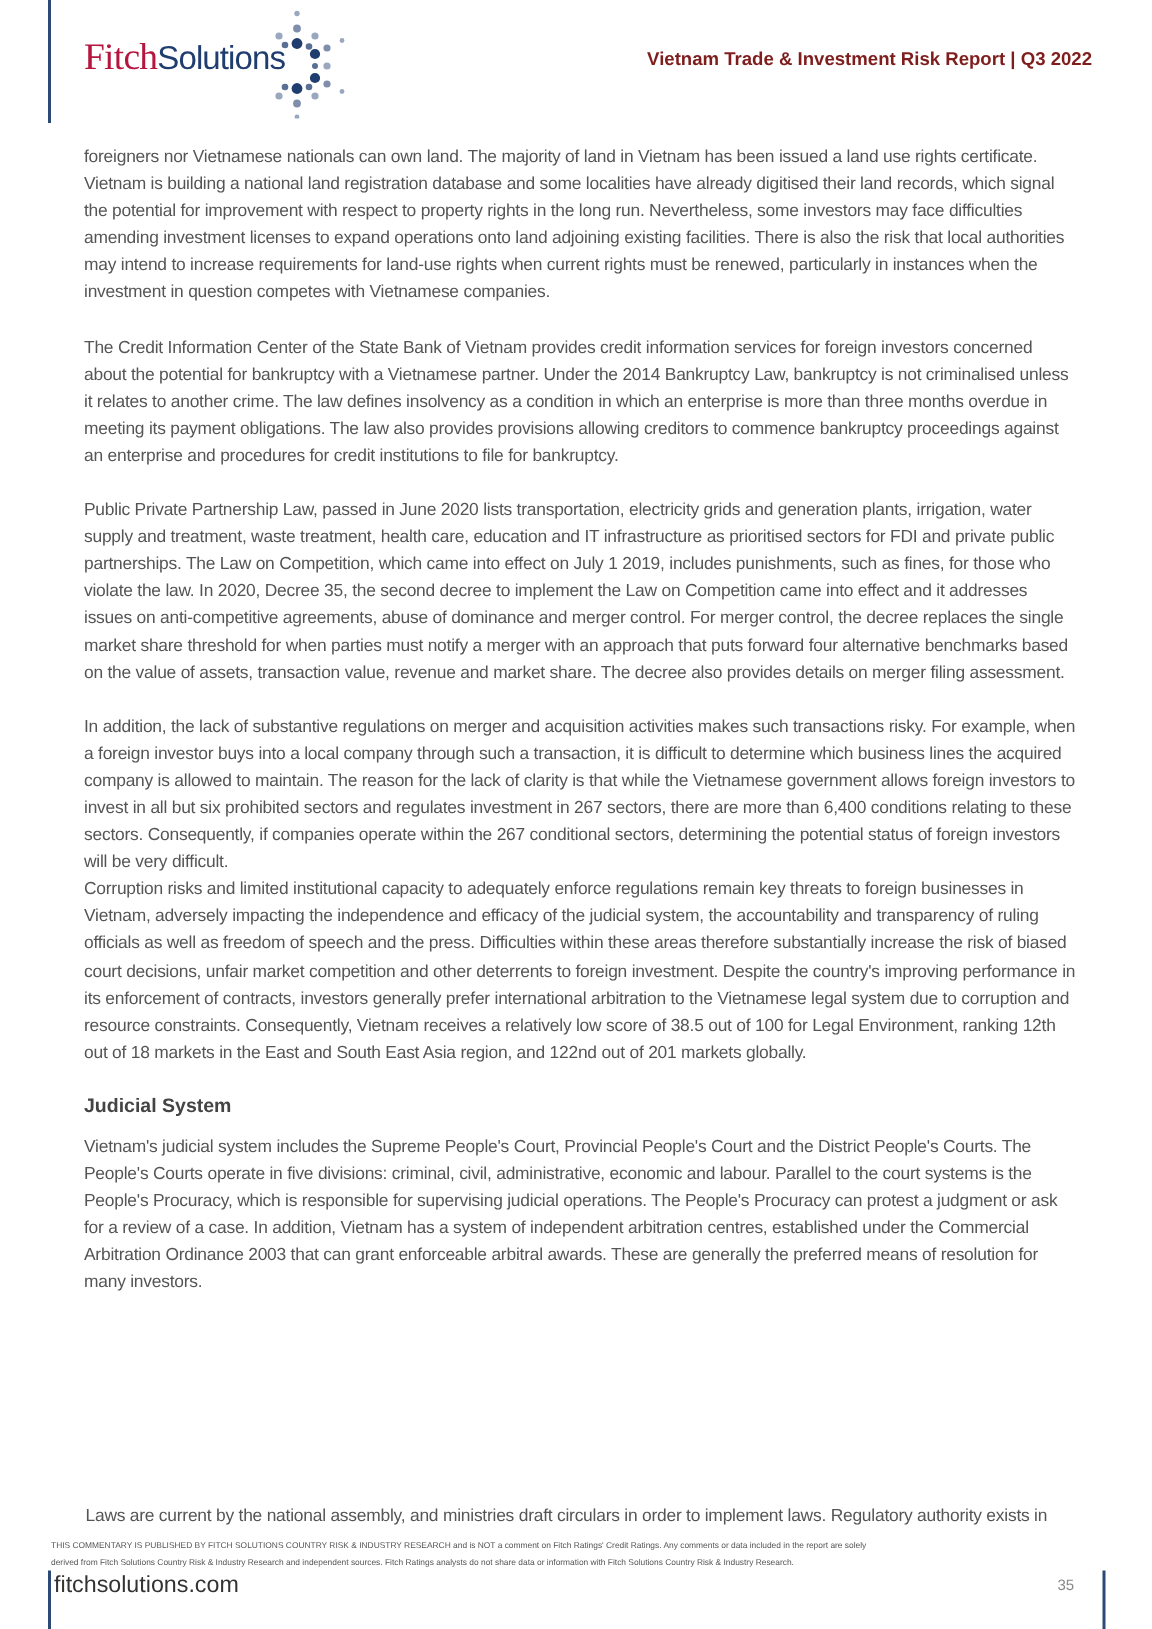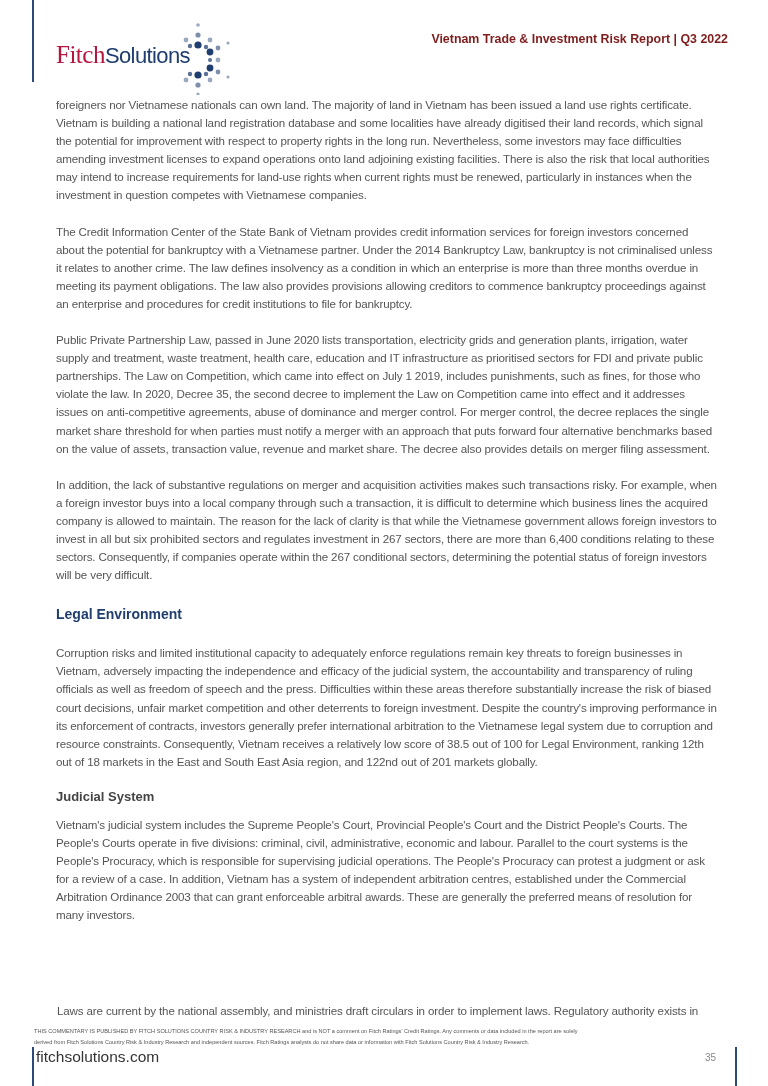--- a/index.html
+++ b/index.html
@@ -4,21 +4,21 @@
 <style>
   * { margin: 0; padding: 0; box-sizing: border-box; }
   html, body { width: 768px; height: 1086px; background: #ffffff; overflow: hidden; }
   body { position: relative; font-family: "Liberation Sans", sans-serif; color: #555555; }
 
   .rule { position: absolute; width: 2px; background: #2b4a78; }
   .rule-top-left { left: 32px; top: 0; height: 82px; }
   .rule-bottom-left { left: 32px; top: 1047px; height: 39px; }
   .rule-bottom-right { left: 735px; top: 1047px; height: 39px; }
 
-  .logo { position: absolute; left: 56px; top: 19px; width: 190px; height: 76px; text-align: center; }
+  .logo { position: absolute; left: 56px; top: 3px; width: 190px; height: 76px; text-align: center; }
   .logo-word { position: absolute; left: 0; top: 22px; font-family: "Liberation Serif", serif; font-size: 25px; letter-spacing: -0.5px; white-space: nowrap; }
   .logo-word .fitch { color: #b5163f; }
   .logo-word .solutions { color: #1f3d6e; font-family: "Liberation Sans", sans-serif; font-size: 22px; letter-spacing: -0.6px; }
   .logo-dots { position: absolute; left: 0; top: 0; width: 190px; height: 76px; }
 
   .report-title { position: absolute; right: 40px; top: 32px; font-size: 12.4px; font-weight: bold; color: #7f1d1d; white-space: nowrap; }
 
   .content { position: absolute; left: 56px; top: 96px; width: 662px; }
   .para { font-size: 11.6px; line-height: 18.1px; color: #555555; letter-spacing: -0.15px; }
   .gap { height: 18px; }
@@ -67,21 +67,20 @@
 
 <div class="content">
   <p class="para">foreigners nor Vietnamese nationals can own land. The majority of land in Vietnam has been issued a land use rights certificate. Vietnam is building a national land registration database and some localities have already digitised their land records, which signal the potential for improvement with respect to property rights in the long run. Nevertheless, some investors may face difficulties amending investment licenses to expand operations onto land adjoining existing facilities. There is also the risk that local authorities may intend to increase requirements for land-use rights when current rights must be renewed, particularly in instances when the investment in question competes with Vietnamese companies.</p>
   <div class="gap"></div>
   <p class="para">The Credit Information Center of the State Bank of Vietnam provides credit information services for foreign investors concerned about the potential for bankruptcy with a Vietnamese partner. Under the 2014 Bankruptcy Law, bankruptcy is not criminalised unless it relates to another crime. The law defines insolvency as a condition in which an enterprise is more than three months overdue in meeting its payment obligations. The law also provides provisions allowing creditors to commence bankruptcy proceedings against an enterprise and procedures for credit institutions to file for bankruptcy.</p>
   <div class="gap"></div>
   <p class="para">Public Private Partnership Law, passed in June 2020 lists transportation, electricity grids and generation plants, irrigation, water supply and treatment, waste treatment, health care, education and IT infrastructure as prioritised sectors for FDI and private public partnerships. The Law on Competition, which came into effect on July 1 2019, includes punishments, such as fines, for those who violate the law. In 2020, Decree 35, the second decree to implement the Law on Competition came into effect and it addresses issues on anti-competitive agreements, abuse of dominance and merger control. For merger control, the decree replaces the single market share threshold for when parties must notify a merger with an approach that puts forward four alternative benchmarks based on the value of assets, transaction value, revenue and market share. The decree also provides details on merger filing assessment.</p>
   <div class="gap"></div>
   <p class="para">In addition, the lack of substantive regulations on merger and acquisition activities makes such transactions risky. For example, when a foreign investor buys into a local company through such a transaction, it is difficult to determine which business lines the acquired company is allowed to maintain. The reason for the lack of clarity is that while the Vietnamese government allows foreign investors to invest in all but six prohibited sectors and regulates investment in 267 sectors, there are more than 6,400 conditions relating to these sectors. Consequently, if companies operate within the 267 conditional sectors, determining the potential status of foreign investors will be very difficult.</p>
 
-  <h2 class="h2">Legal Environment</h2>
   <p class="para">Corruption risks and limited institutional capacity to adequately enforce regulations remain key threats to foreign businesses in Vietnam, adversely impacting the independence and efficacy of the judicial system, the accountability and transparency of ruling officials as well as freedom of speech and the press. Difficulties within these areas therefore substantially increase the risk of biased court decisions, unfair market competition and other deterrents to foreign investment. Despite the country's improving performance in its enforcement of contracts, investors generally prefer international arbitration to the Vietnamese legal system due to corruption and resource constraints. Consequently, Vietnam receives a relatively low score of 38.5 out of 100 for Legal Environment, ranking 12th out of 18 markets in the East and South East Asia region, and 122nd out of 201 markets globally.</p>
   <div class="gap"></div>
   <h3 class="h3">Judicial System</h3>
   <p class="para">Vietnam's judicial system includes the Supreme People's Court, Provincial People's Court and the District People's Courts. The People's Courts operate in five divisions: criminal, civil, administrative, economic and labour. Parallel to the court systems is the People's Procuracy, which is responsible for supervising judicial operations. The People's Procuracy can protest a judgment or ask for a review of a case. In addition, Vietnam has a system of independent arbitration centres, established under the Commercial Arbitration Ordinance 2003 that can grant enforceable arbitral awards. These are generally the preferred means of resolution for many investors.</p>
 </div>
 
 <div class="trailing">Laws are current by the national assembly, and ministries draft circulars in order to implement laws. Regulatory authority exists in</div>
 
 <div class="disclaimer">
   <div>THIS COMMENTARY IS PUBLISHED BY FITCH SOLUTIONS COUNTRY RISK &amp; INDUSTRY RESEARCH and is NOT a comment on Fitch Ratings' Credit Ratings. Any comments or data included in the report are solely</div>

